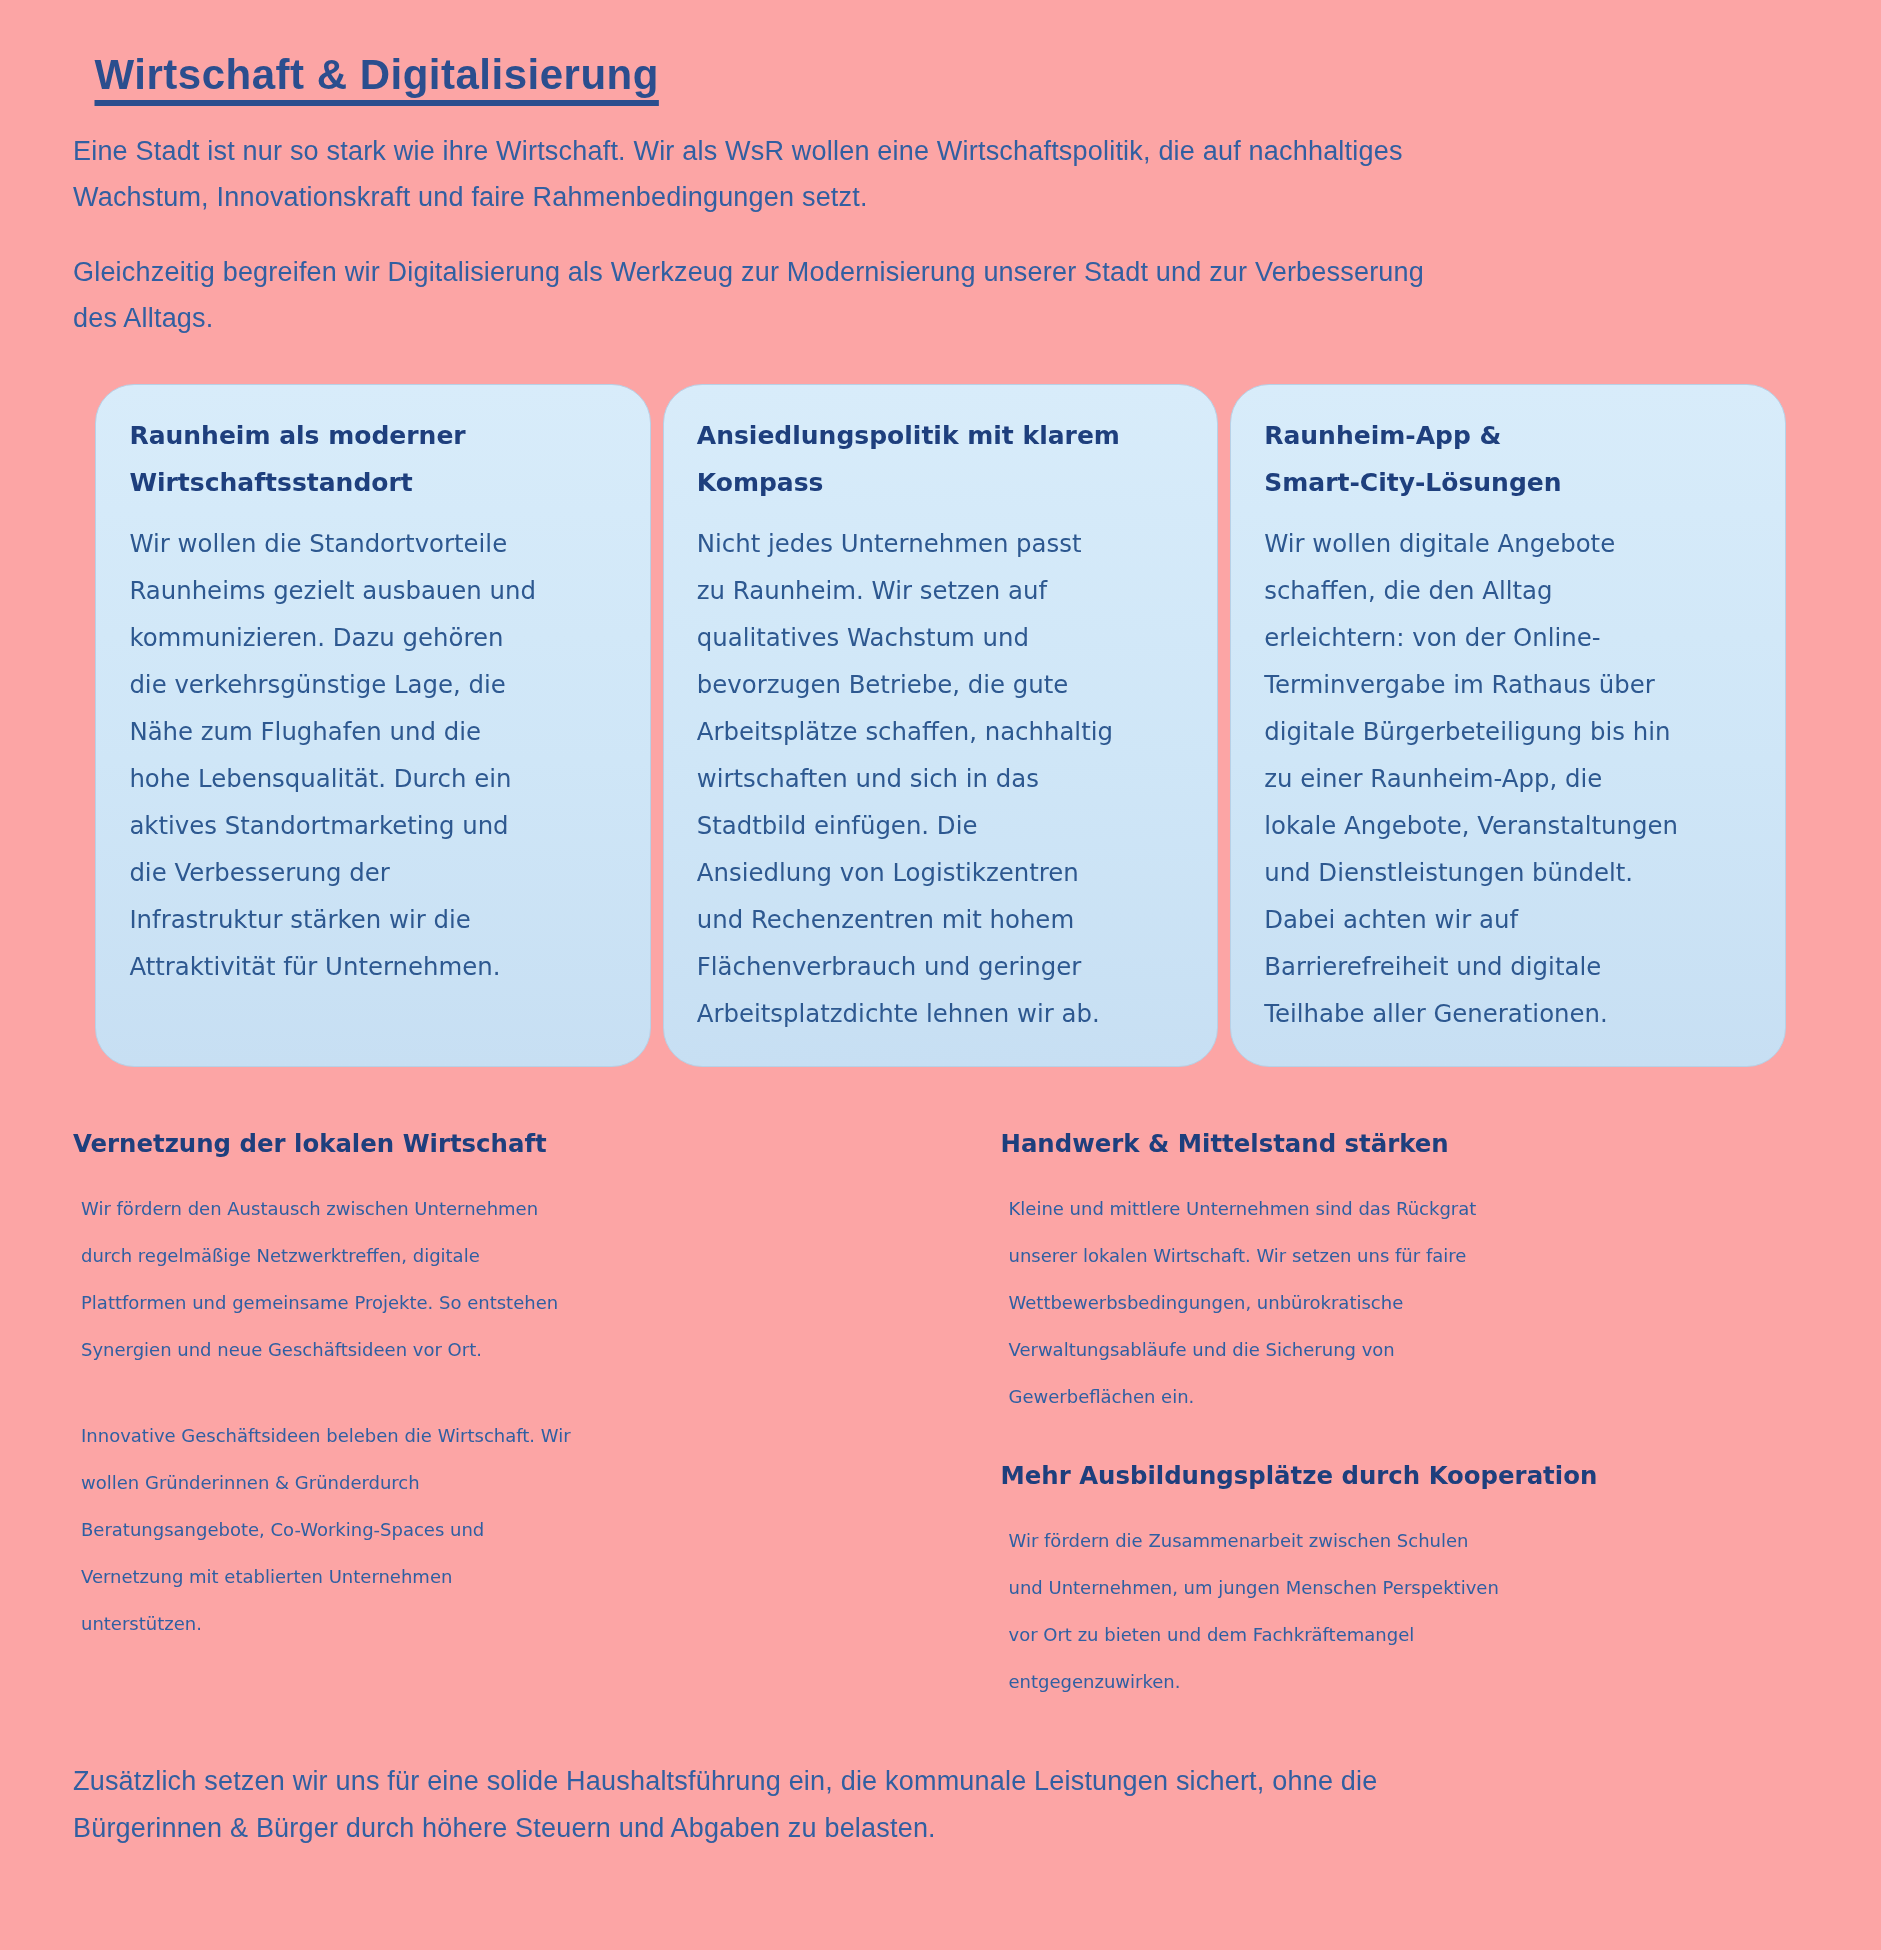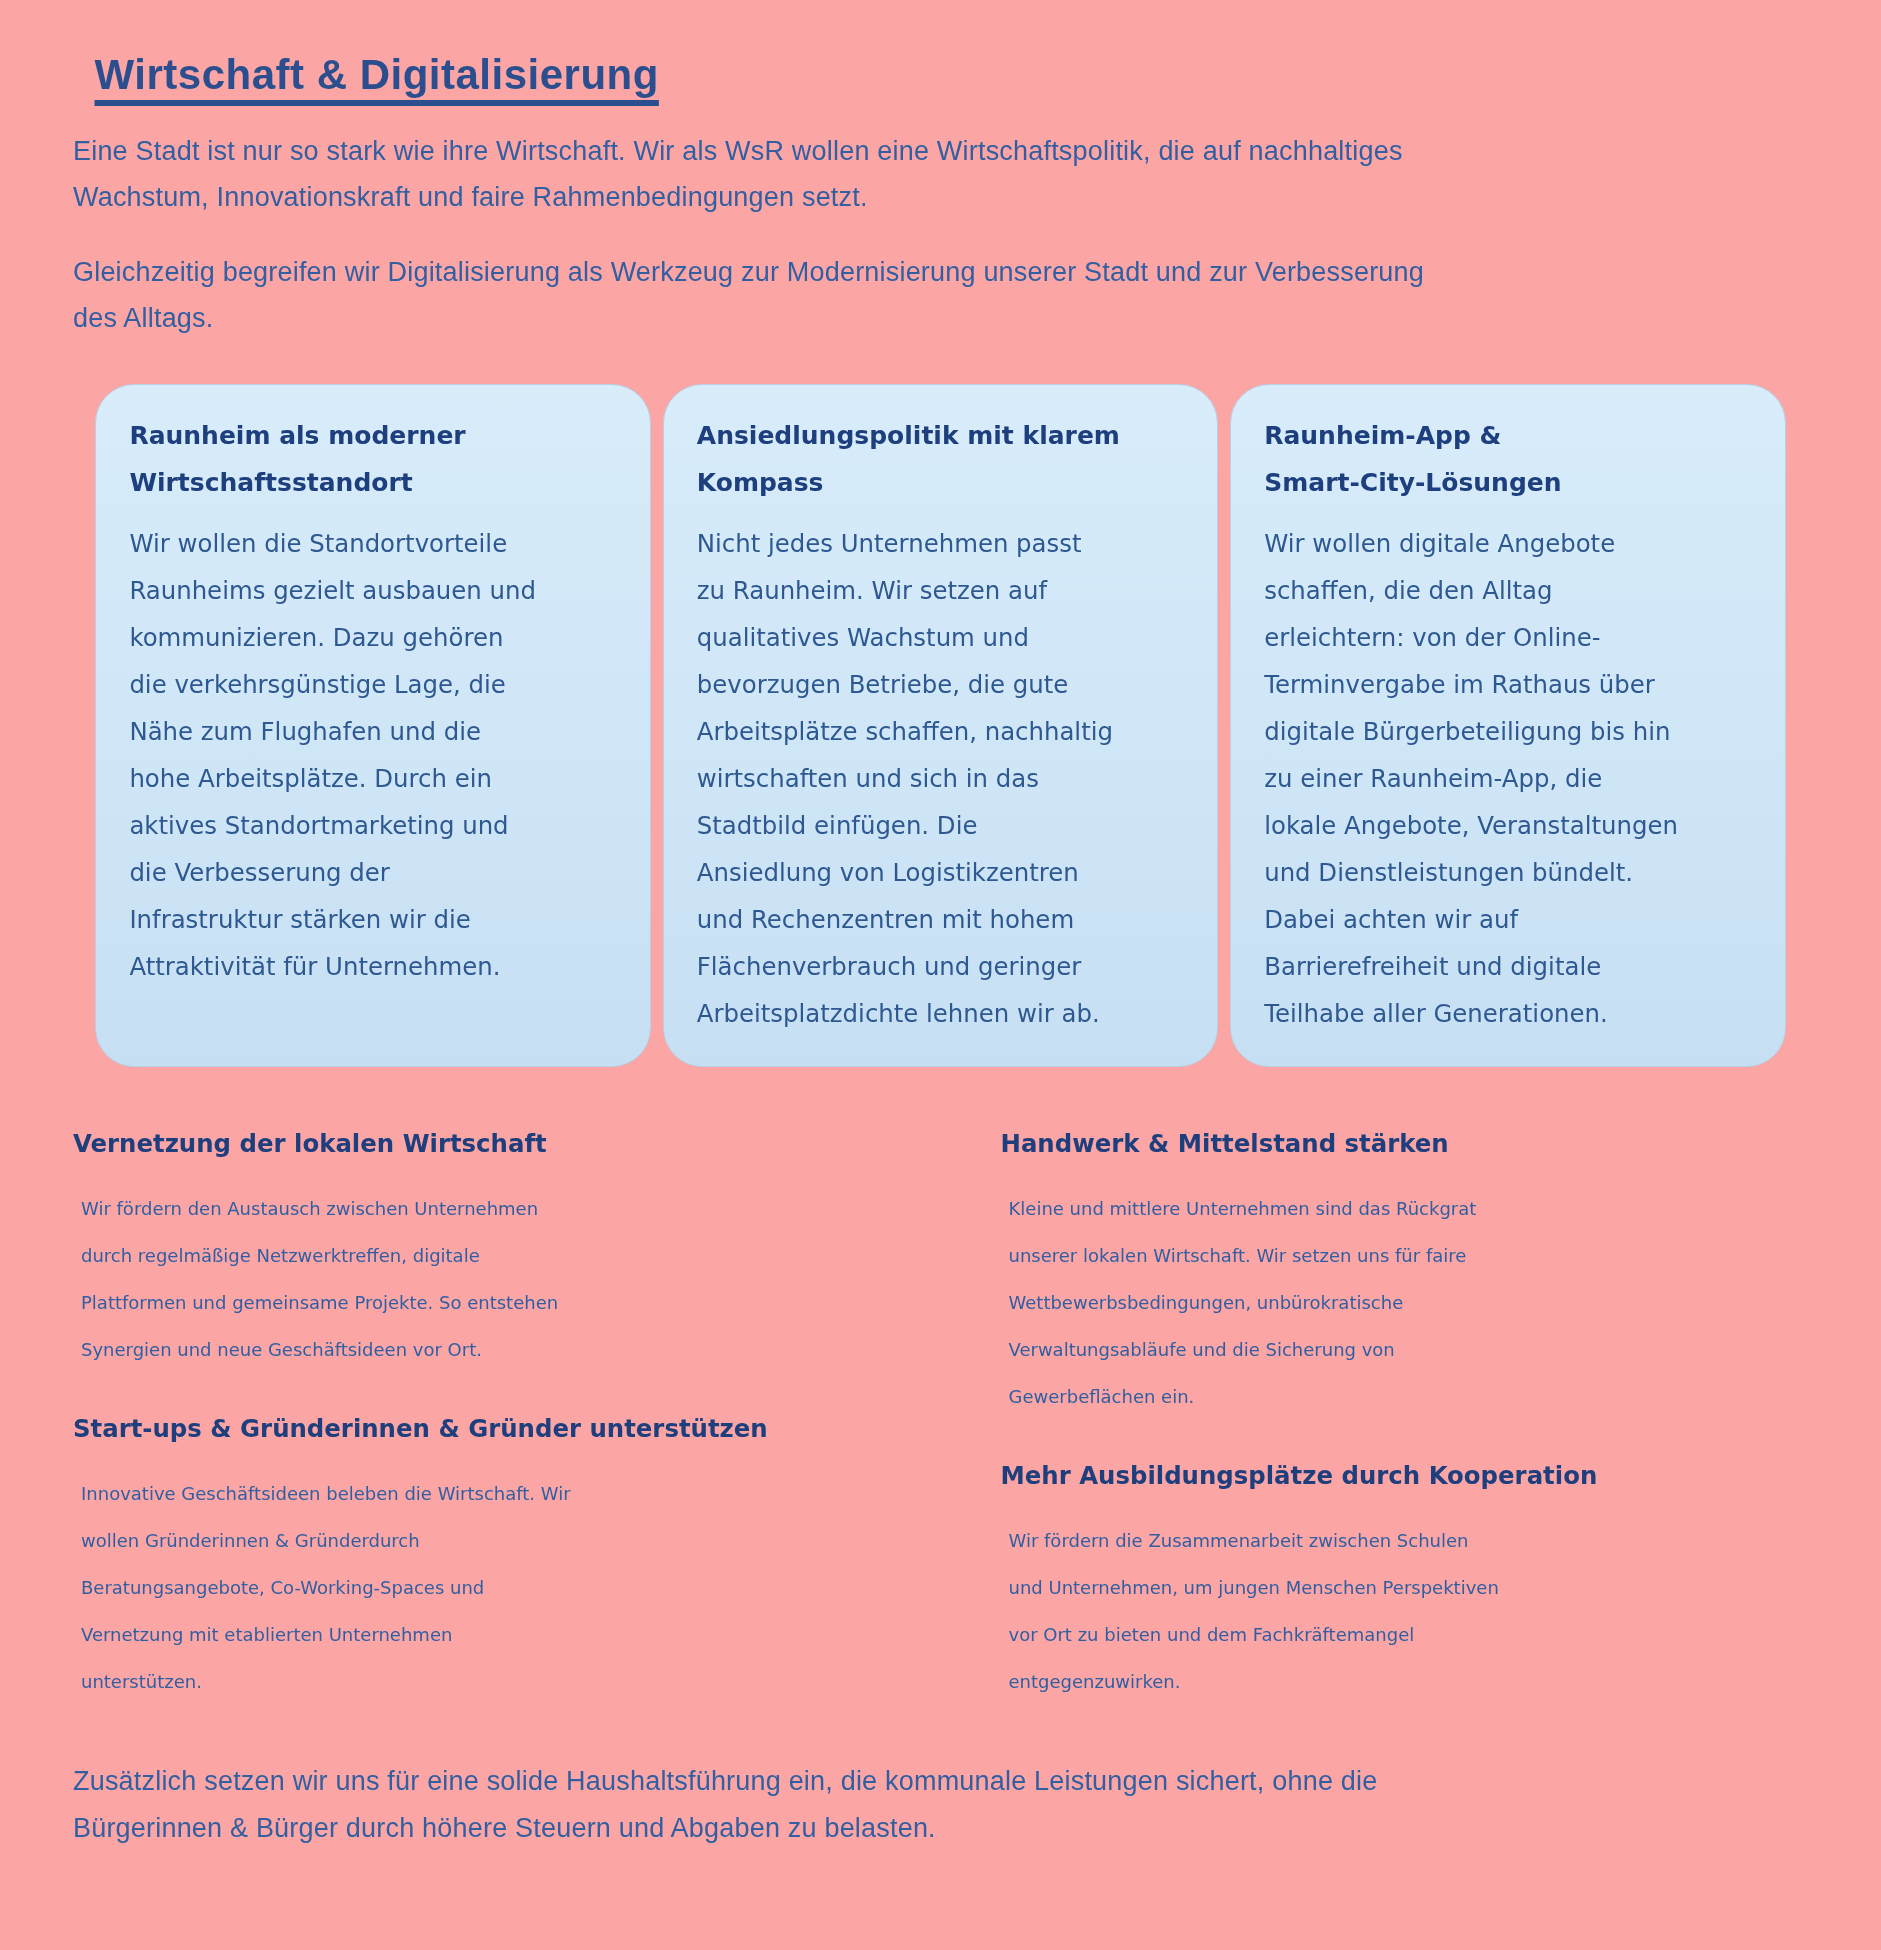--- a/index.html
+++ b/index.html
@@ -112,21 +112,21 @@
 
   <div class="cards">
     <div class="card">
       <h3>Raunheim als moderner
 Wirtschaftsstandort</h3>
       <p>Wir wollen die Standortvorteile
 Raunheims gezielt ausbauen und
 kommunizieren. Dazu gehören
 die verkehrsgünstige Lage, die
 Nähe zum Flughafen und die
-hohe Arbeitsplätze. Durch ein
+hohe Lebensqualität. Durch ein
 aktives Standortmarketing und
 die Verbesserung der
 Infrastruktur stärken wir die
 Attraktivität für Unternehmen.</p>
     </div>
     <div class="card">
       <h3>Ansiedlungspolitik mit klarem
 Kompass</h3>
       <p>Nicht jedes Unternehmen passt
 zu Raunheim. Wir setzen auf
@@ -160,21 +160,20 @@
   <div class="columns">
     <div class="col">
       <div class="section">
         <h2>Vernetzung der lokalen Wirtschaft</h2>
         <p>Wir fördern den Austausch zwischen Unternehmen
 durch regelmäßige Netzwerktreffen, digitale
 Plattformen und gemeinsame Projekte. So entstehen
 Synergien und neue Geschäftsideen vor Ort.</p>
       </div>
       <div class="section">
-        <h2>Start-ups &amp; Gründerinnen &amp; Gründer unterstützen</h2>
         <p>Innovative Geschäftsideen beleben die Wirtschaft. Wir
 wollen Gründerinnen &amp; Gründerdurch
 Beratungsangebote, Co-Working-Spaces und
 Vernetzung mit etablierten Unternehmen
 unterstützen.</p>
       </div>
     </div>
     <div class="col">
       <div class="section">
         <h2>Handwerk &amp; Mittelstand stärken</h2>

